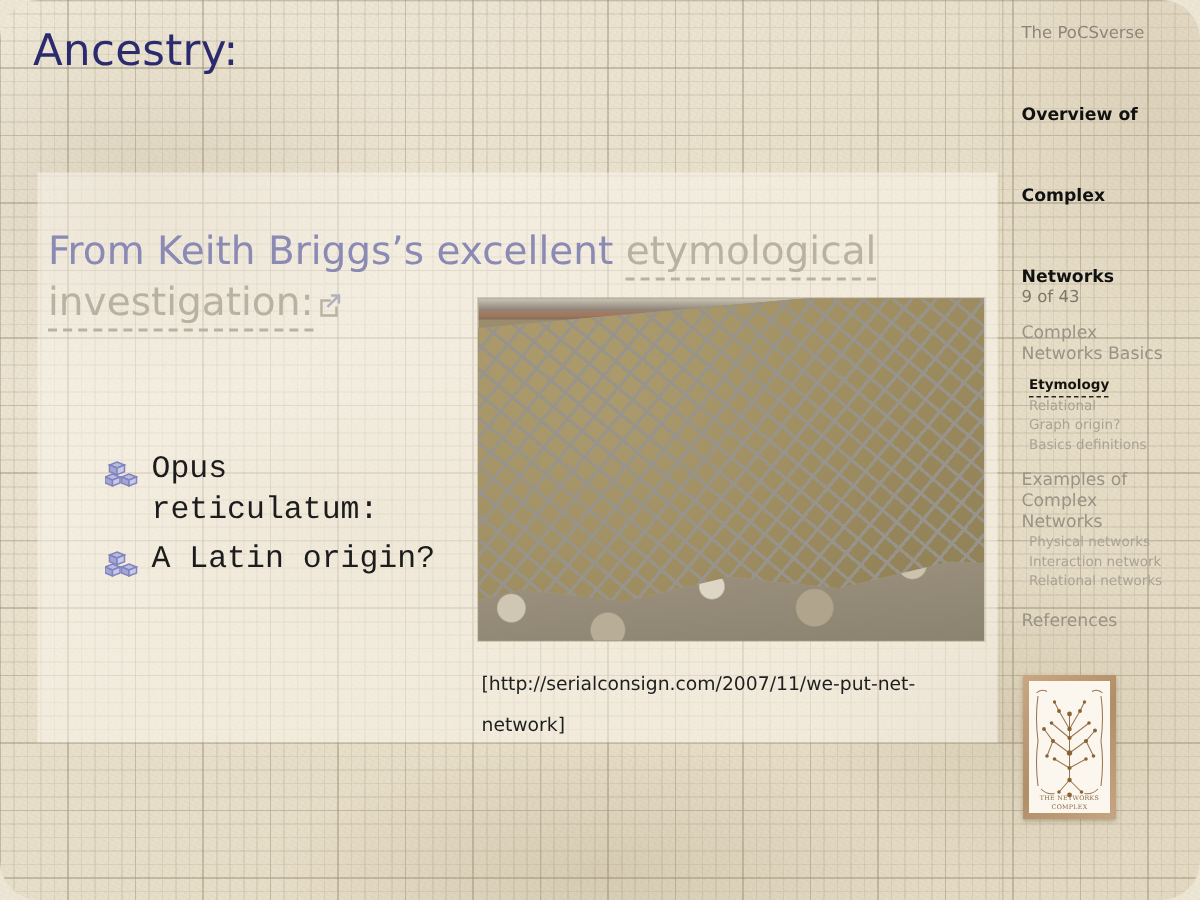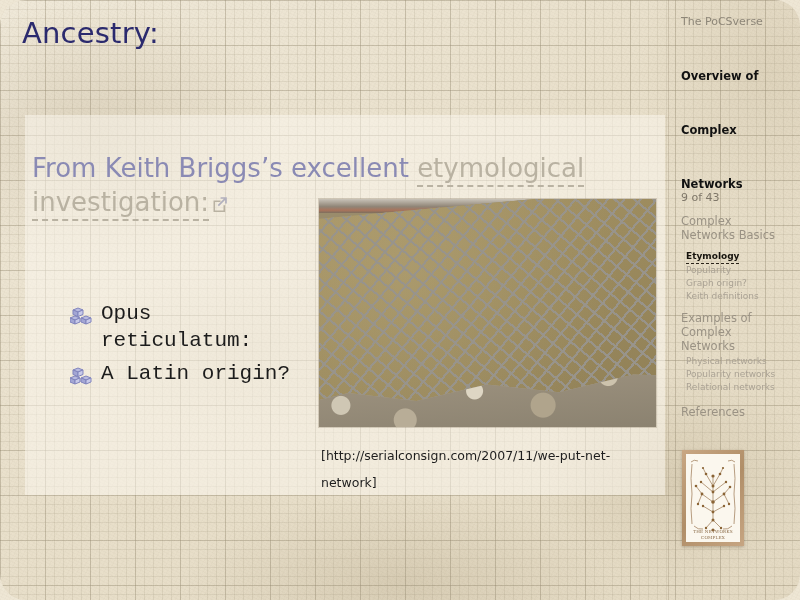--- a/index.html
+++ b/index.html
@@ -366,31 +366,31 @@
     <div class="sb-deck">Complex</div>
     <div class="sb-deck">Networks</div>
     <div class="sb-count">9 of 43</div>
 
     <div class="sb-section">Complex</div>
     <div class="sb-section" style="margin-top:0">Networks Basics</div>
     <div class="sb-sublist">
       <div>
         <span class="sb-sub active">Etymology</span>
       </div>
-      <div class="sb-sub">Popularity</div>
+      <div class="sb-sub">Relational</div>
       <div class="sb-sub">Graph origin?</div>
-      <div class="sb-sub">Keith definitions</div>
+      <div class="sb-sub">Basics definitions</div>
     </div>
 
     <div class="sb-section">Examples of</div>
     <div class="sb-section" style="margin-top:0">Complex</div>
     <div class="sb-section" style="margin-top:0">Networks</div>
     <div class="sb-sublist">
       <div class="sb-sub">Physical networks</div>
-      <div class="sb-sub">Popularity networks</div>
+      <div class="sb-sub">Interaction network</div>
       <div class="sb-sub">Relational networks</div>
     </div>
 
     <div class="sb-section" style="margin-top:11px">References</div>
   </div>
 
   <div class="logo-card">
     <div class="logo-inner">
       <svg width="54" height="88" viewBox="0 0 54 88">
         <g stroke="#9a7550" stroke-width="0.7" fill="none">

